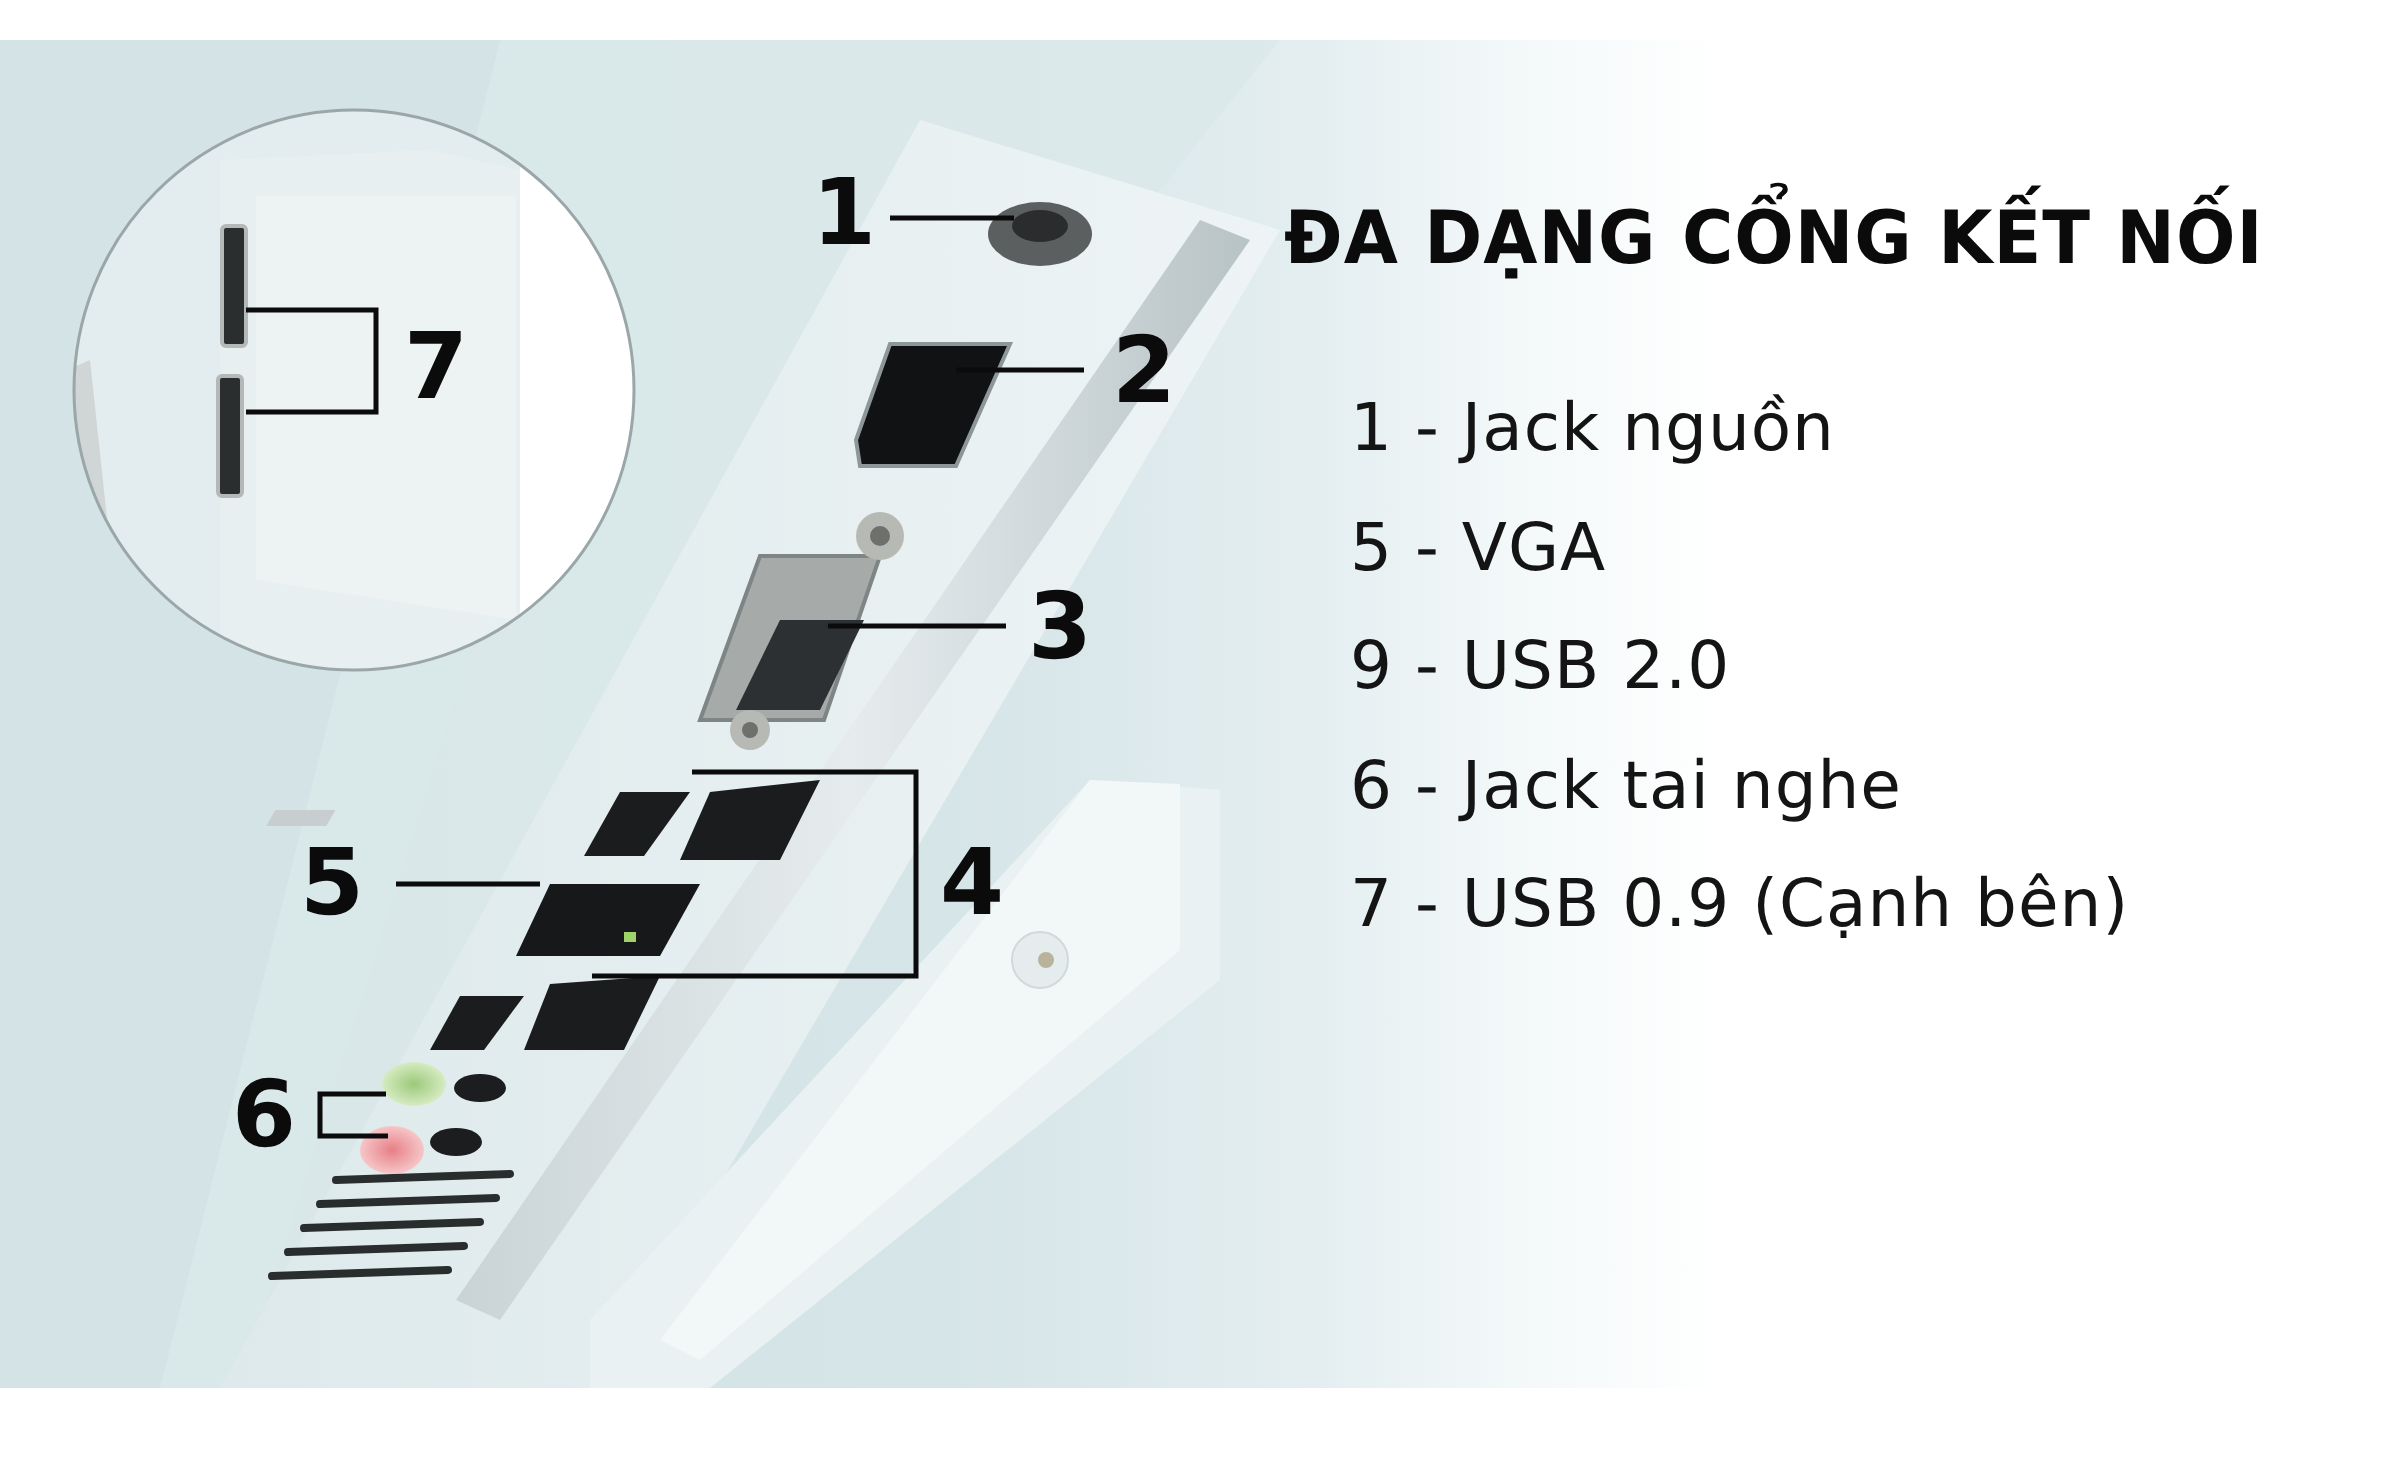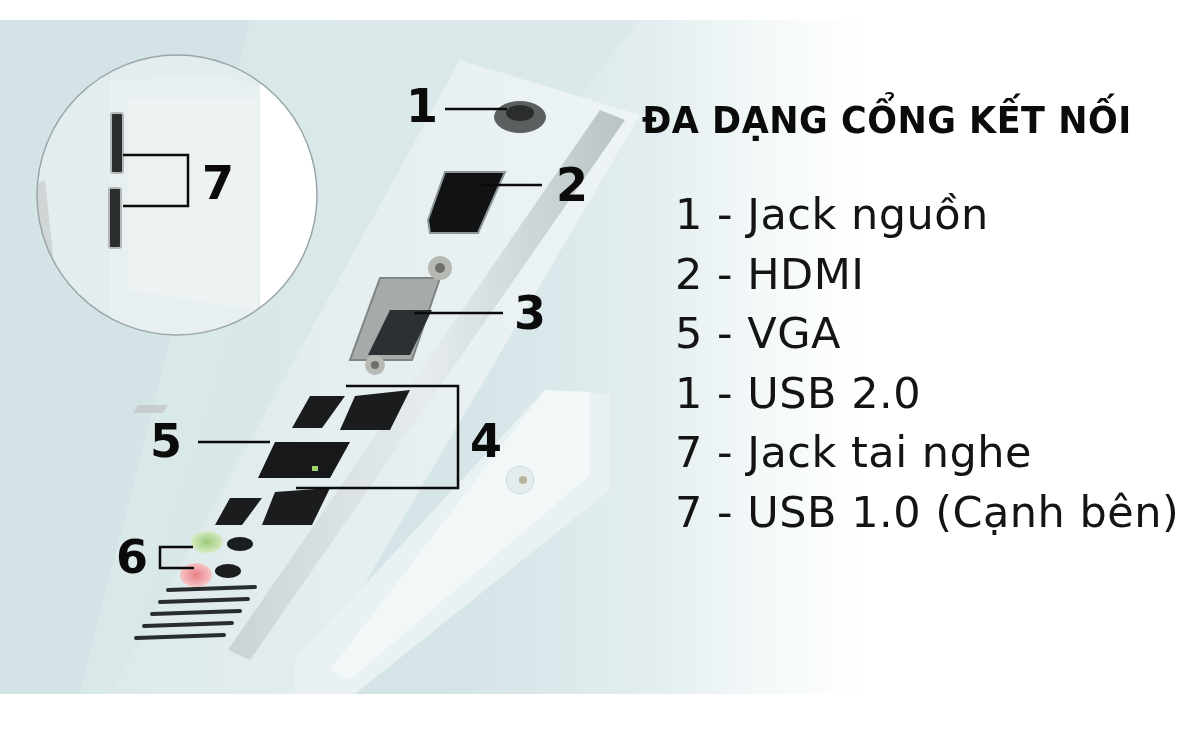--- a/index.html
+++ b/index.html
@@ -15,21 +15,21 @@
     }
     .scene { position: absolute; left: 0; top: 0; width: 1200px; height: 674px; }
     .title {
       position: absolute; left: 642px; top: 80px;
       font-family: "DejaVu Sans", sans-serif; font-weight: bold;
       font-size: 35px; letter-spacing: 0.5px; color: #0b0b0b; white-space: nowrap;
       transform: scaleY(1.05);
     }
     .spec-list { position: absolute; left: 675px; top: 170px; margin: 0; padding: 0; list-style: none; }
     .spec-list li {
-      font-family: "DejaVu Sans", sans-serif; font-size: 43px; color: #141414;
+      font-family: "DejaVu Sans", sans-serif; font-size: 33px; color: #141414;
       height: 59.5px; line-height: 48px; white-space: nowrap; letter-spacing: 0.5px;
     }
     .callout-num {
       position: absolute; font-family: "DejaVu Sans", sans-serif; font-weight: bold;
       font-size: 46px; color: #0b0b0b; line-height: 1;
     }
   </style>
 </head>
 <body>
 
@@ -132,19 +132,18 @@
   <span class="callout-num" style="left:514px; top:270px;">3</span>
   <span class="callout-num" style="left:470px; top:398px;">4</span>
   <span class="callout-num" style="left:150px; top:398px;">5</span>
   <span class="callout-num" style="left:116px; top:514px;">6</span>
   <span class="callout-num" style="left:202px; top:140px;">7</span>
 
   <div class="title">ĐA DẠNG CỔNG KẾT NỐI</div>
 
   <ul class="spec-list">
     <li>1 - Jack nguồn</li>
-    <li>2 - HDMI</li>
     <li>5 - VGA</li>
-    <li>1 - USB 2.0</li>
-    <li>7 - Jack tai nghe</li>
-    <li>7 - USB 1.0 (Cạnh bên)</li>
+    <li>9 - USB 2.0</li>
+    <li>6 - Jack tai nghe</li>
+    <li>7 - USB 0.9 (Cạnh bên)</li>
   </ul>
 </div>
 
 </body></html>

